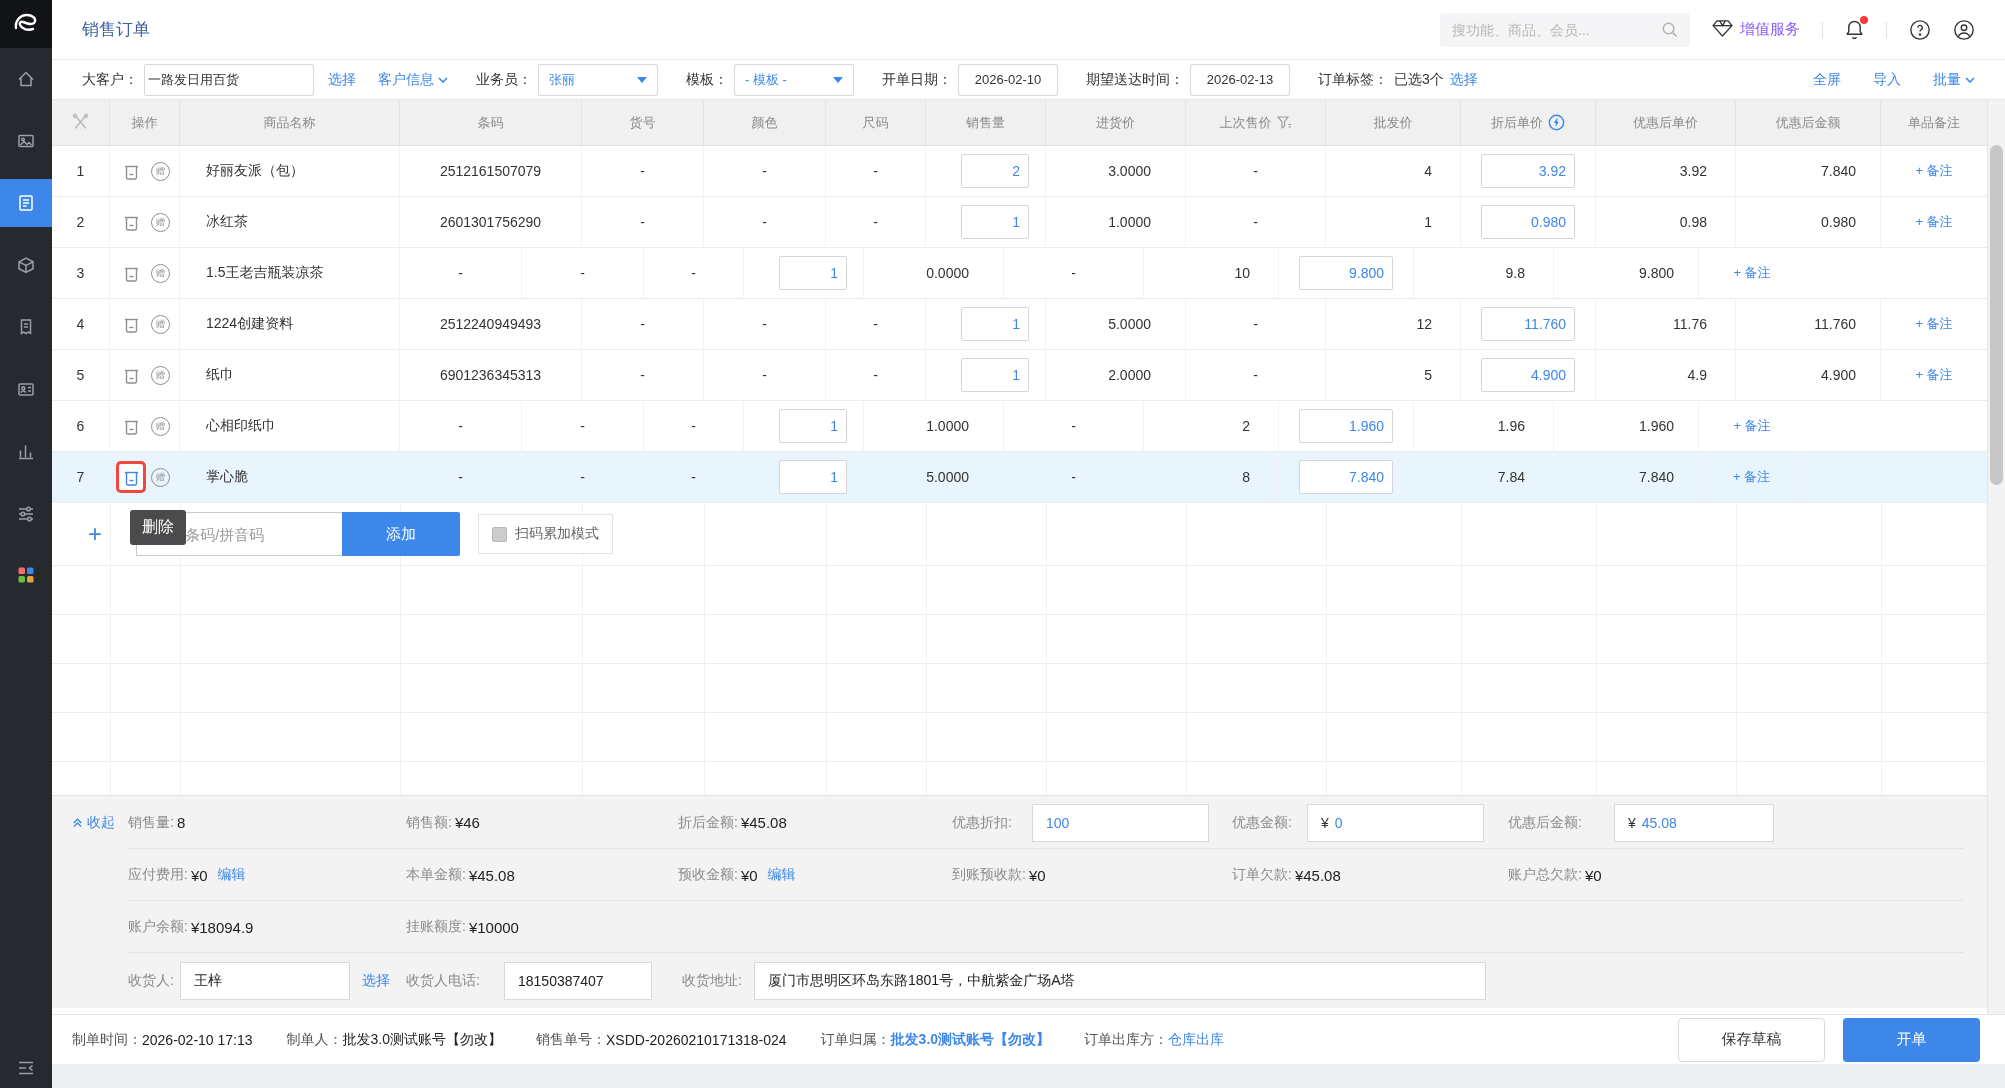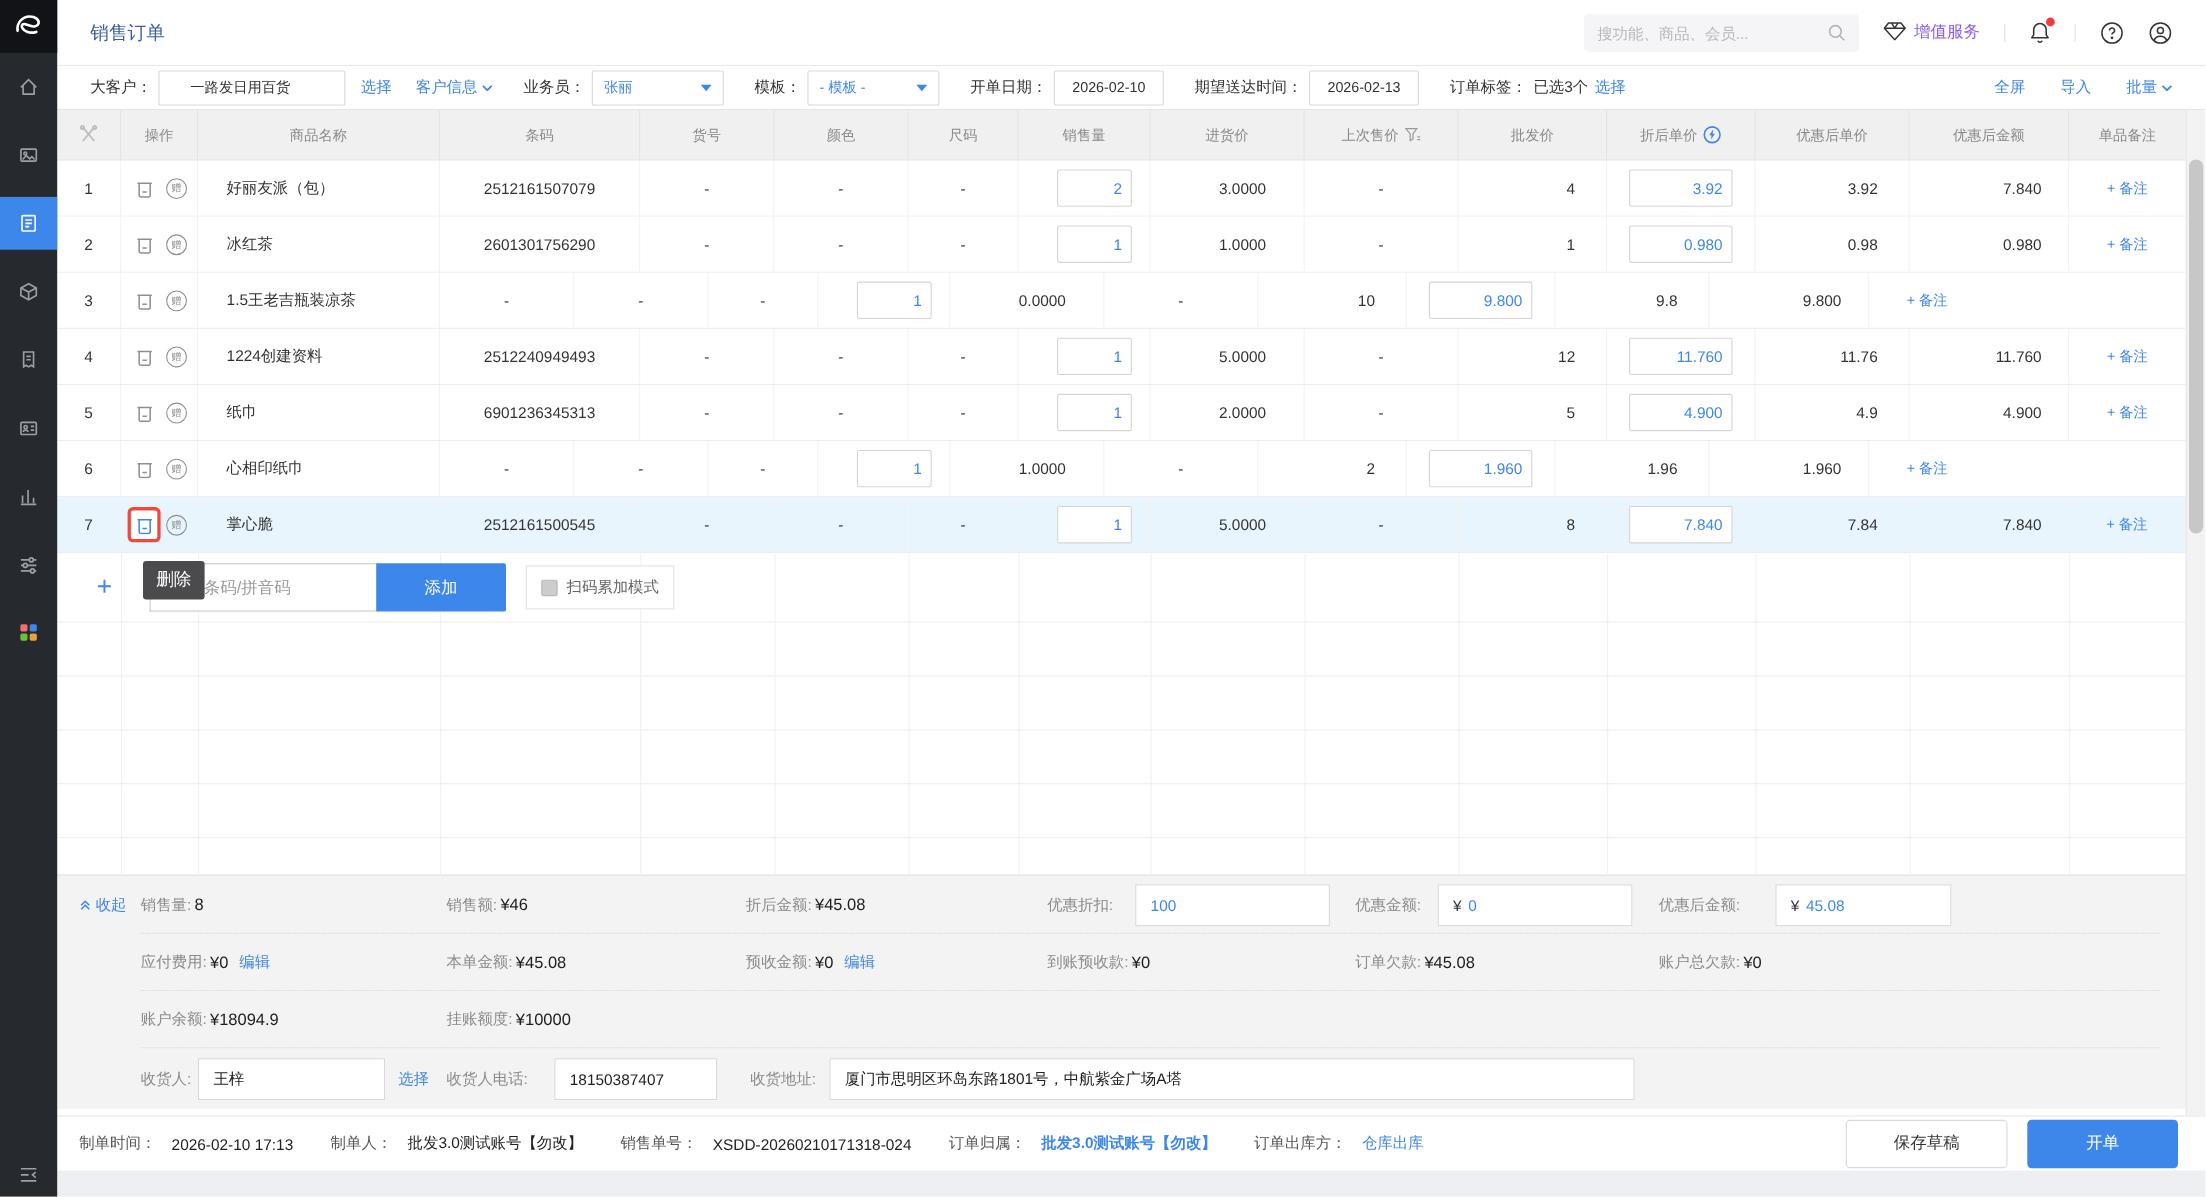--- a/index.html
+++ b/index.html
@@ -23,21 +23,21 @@
 .vas{display:flex;align-items:flex-start;gap:7px;font-size:15px;color:#8b5cf6;cursor:pointer}
 .vsep{width:1px;height:16px;background:#e0e0e0}
 .bell{position:relative;display:flex;cursor:pointer}
 .dot{position:absolute;top:-3px;right:-4px;width:8px;height:8px;border-radius:50%;background:#f23c3c}
 .round-icon{display:flex;cursor:pointer}
 
 .filterbar{position:absolute;left:52px;top:60px;width:1953px;height:40px;border-bottom:1px solid #e6e6e6;display:flex;align-items:center;padding-left:30px;font-size:14px;background:#fff;z-index:5}
 .flabel{color:#333;margin-right:6px;white-space:nowrap}
 .fvalue{color:#333;white-space:nowrap}
 .flink{color:#3e87ea;display:inline-flex;align-items:center;gap:4px;white-space:nowrap}
-.finput{height:32px;border:1px solid #d9d9d9;border-radius:2px;padding:0 28px;font-size:13px;color:#333;outline:none}
+.finput{height:32px;border:1px solid #d9d9d9;border-radius:2px;padding:0 3px;font-size:13px;color:#333;outline:none}
 .w170{width:170px}
 .fselect{width:120px;height:32px;border:1px solid #d9d9d9;border-radius:2px;display:flex;align-items:center;padding:0 10px;color:#3e87ea;cursor:pointer;background:#fff;font-size:13px}
 .caret{margin-left:auto;width:0;height:0;border-left:5px solid transparent;border-right:5px solid transparent;border-top:6px solid #3e87ea}
 .fdate{width:100px;height:32px;border:1px solid #d9d9d9;border-radius:2px;display:flex;align-items:center;justify-content:center;font-size:13px;cursor:pointer;background:#fff}
 .ml14{margin-left:14px}.ml22{margin-left:22px}.ml28{margin-left:28px}.ml6{margin-left:6px}
 .f-right{margin-left:auto;display:flex;gap:32px;margin-right:30px;font-size:14px}
 
 .main{position:absolute;left:52px;top:100px;width:1935px;z-index:1}
 .thead{display:flex;background:#f0f0f0;height:46px;border-bottom:1px solid #e2e2e2}
 .th{display:flex;align-items:center;justify-content:center;font-size:13px;color:#8a8a8a;border-right:1px solid #e4e4e4;gap:5px}
@@ -79,21 +79,21 @@
 .sit{position:absolute;top:50%;transform:translateY(-50%);display:flex;align-items:center;font-size:14px;color:#8b8b8b;white-space:nowrap}
 .sval{color:#1e1e1e;font-size:15px;font-weight:500;margin-left:3px}
 .slink{color:#3e87ea;margin-left:10px;font-size:14px}
 .collapse-link{color:#3e87ea;gap:4px;cursor:pointer}
 .sinput{position:absolute;top:50%;transform:translateY(-50%);height:38px;border:1px solid #d9d9d9;background:#fff;display:flex;align-items:center;padding:0 13px;font-size:14px;cursor:text}
 .sinput .cur{color:#333;margin-right:6px}
 .sinput .blue{color:#3e87ea}
 .sbox-text{color:#222}
 
 .footerbar{position:absolute;left:52px;top:1014px;width:1953px;height:50px;background:#fff;border-top:1px solid #e6e6e6;display:flex;align-items:center;padding-left:20px;font-size:14px;z-index:6}
-.fitem{margin-right:34px;white-space:nowrap;display:flex;align-items:center;gap:14px}
+.fitem{margin-right:34px;white-space:nowrap;display:flex;align-items:center;gap:0}
 .lab{color:#555}
 .val{color:#222}
 .val.blue{color:#3e87ea}
 .bold{font-weight:600}
 .fbtns{margin-left:auto;display:flex;gap:18px;margin-right:25px}
 .btn-ghost{width:147px;height:44px;background:#fff;border:1px solid #d9d9d9;border-radius:4px;font-size:15px;color:#333}
 .btn-primary{width:137px;height:44px;background:#3e87ea;border:none;border-radius:4px;font-size:15px;color:#fff}
 .bottom-strip{position:absolute;left:52px;top:1064px;width:1953px;height:24px;background:#edeff2}
 
 .scrollbar{position:absolute;right:0;top:100px;width:18px;height:914px;background:#f3f3f3;border-left:1px solid #e5e5e5;z-index:4}
@@ -506,21 +506,20 @@
       <span class="icon-trash boxed">
             <svg width="15" height="17" viewBox="0 0 15 17" fill="none" stroke="currentColor" stroke-width="1.4">
               <path d="M1 3.5h13"></path>
               <path d="M2.5 3.5v11a1.5 1.5 0 0 0 1.5 1.5h7a1.5 1.5 0 0 0 1.5-1.5v-11"></path>
               <path d="M5.5 11.5h4"></path>
             </svg>
           </span>
       <span class="icon-gift">赠</span>
     </div>
     <div class="td c2 tl">掌心脆</div>
-    <div class="td c3">2512161500545</div>
     <div class="td c4">-</div>
     <div class="td c5">-</div>
     <div class="td c6">-</div>
     <div class="td c7 qtycell">
           <span class="cell-input">1</span>
         </div>
     <div class="td c8 num-r pr34">5.0000</div>
     <div class="td c9">-</div>
     <div class="td c10 num-r pr28">8</div>
     <div class="td c11">

